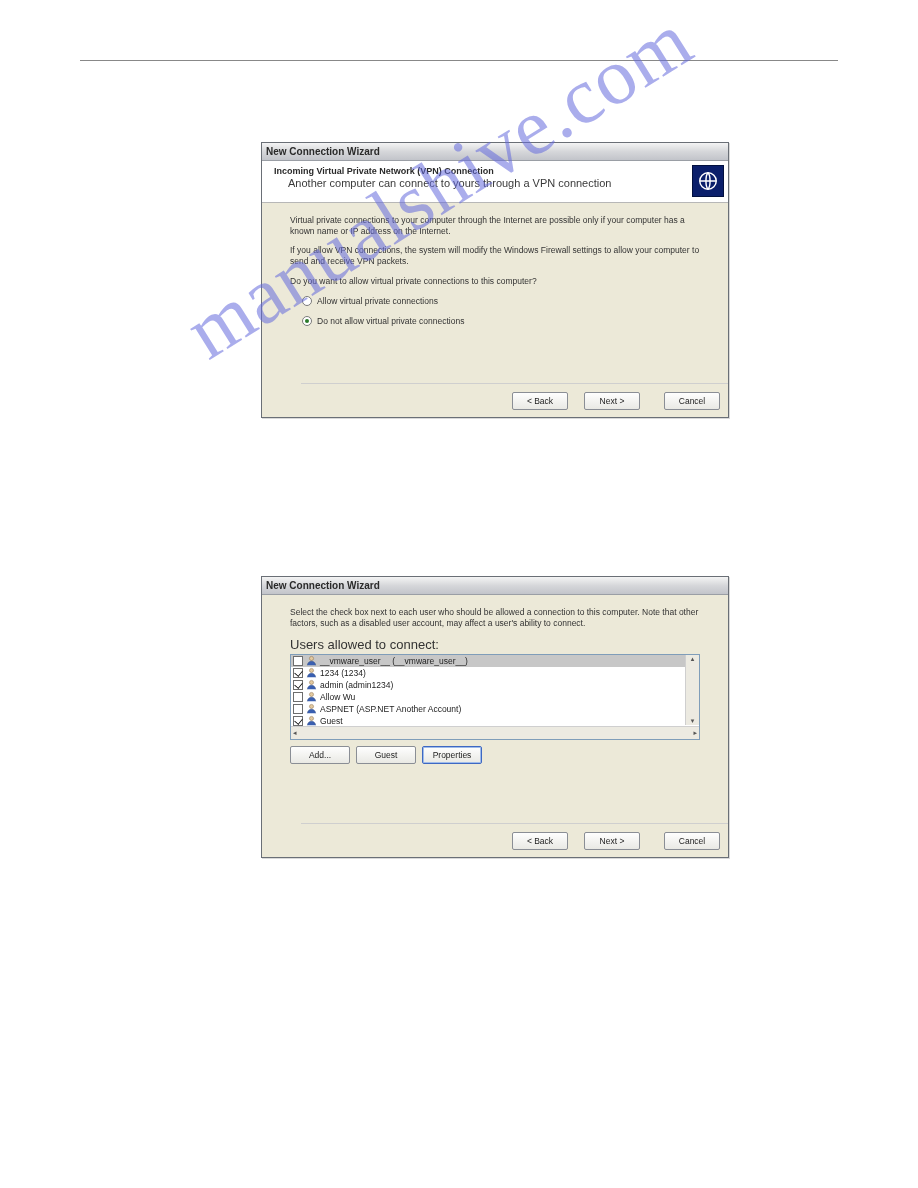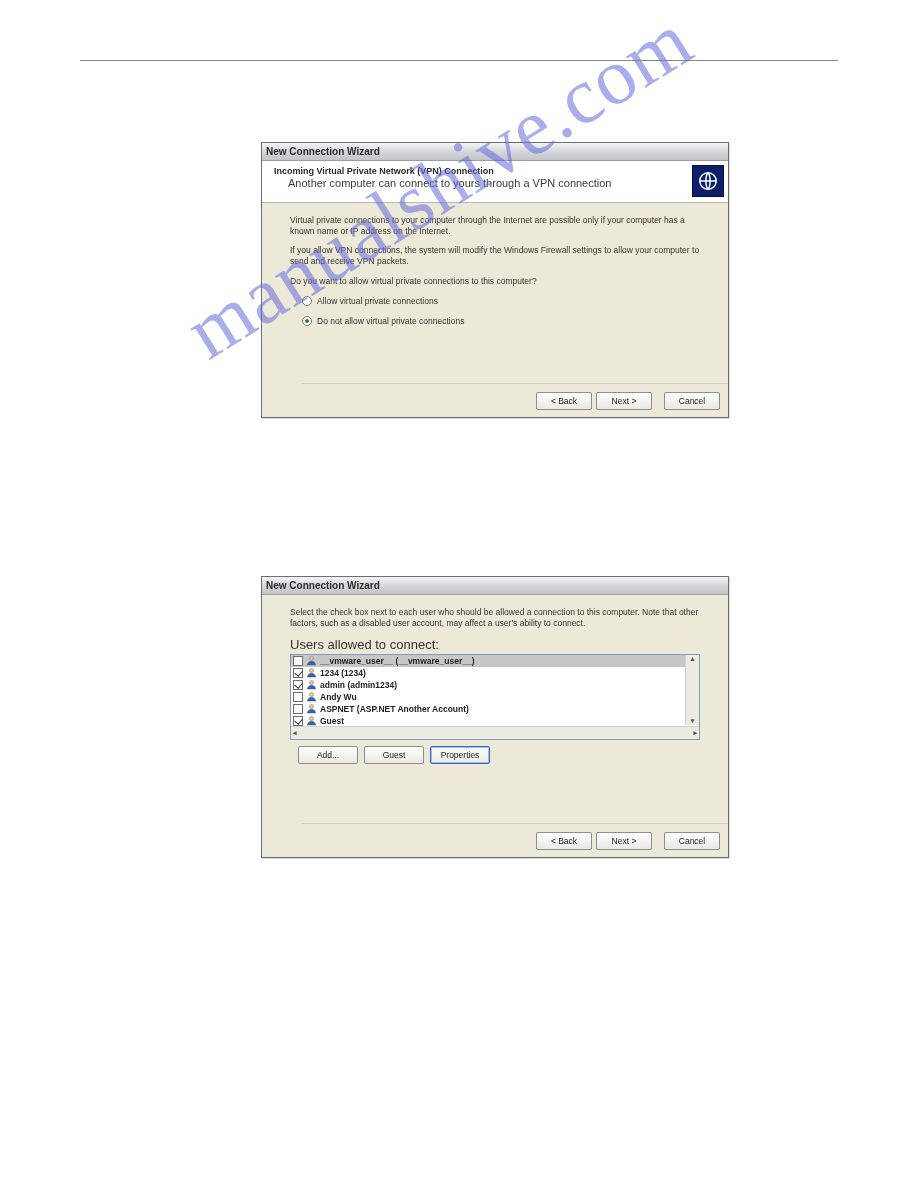--- a/index.html
+++ b/index.html
@@ -108,21 +108,21 @@
   .button-bar {
     position: absolute;
     left: 0; right: 0; bottom: 0;
     height: 34px;
     border-top: 1px solid #cfcfcf;
     background: #ece9d8;
     display: flex;
     justify-content: flex-end;
     align-items: center;
     padding-right: 8px;
-    gap: 4px;
+    gap: 16px;
     margin-left: 39px;
   }
   .btn {
     min-width: 56px;
     height: 18px;
     border: 1px solid #8a8e95;
     background: linear-gradient(to bottom, #fefefe, #e9e9e4);
     border-radius: 2px;
     font-size: 8.5px;
     color: #222;
@@ -138,21 +138,20 @@
 
   
   .list-label { font-size: 13px; margin: 2px 0 2px 0; }
   .listbox {
     border: 1px solid #7f9db9;
     background: #fff;
     height: 86px;
     position: relative;
     display: flex;
     flex-direction: column;
-    font-weight: bold;
   }
   .list-scroll {
     width: 14px;
     position: absolute;
     right: 0; top: 0; bottom: 14px;
     background: #eceae1;
     border-left: 1px solid #cfcfcf;
     display: flex;
     flex-direction: column;
     justify-content: space-between;
@@ -207,21 +206,20 @@
   }
   .usericon {
     width: 11px; height: 11px;
     flex: 0 0 auto;
   }
 
   .mini-buttons {
     display: flex;
     gap: 6px;
     margin-top: 6px;
-    margin-left: 8px;
   }
   .mini-buttons .btn { min-width: 60px; }
 
   
   .watermark {
     position: absolute;
     left: 170px;
     top: 300px;
     font-size: 80px;
     color: rgba(100,105,220,0.55);
@@ -307,21 +305,21 @@
                 <path d="M2 15c0-3.3 2.7-6 6-6s6 2.7 6 6" fill="#3a5fb0" stroke="#203a73" stroke-width="0.6"></path>
               </svg></span>
             <span>admin (admin1234)</span>
           </div>
           <div class="lrow">
             <span class="cb"></span>
             <span><svg class="usericon" viewBox="0 0 16 16">
                 <circle cx="8" cy="5" r="3" fill="#e2c9a0" stroke="#7a5a30" stroke-width="0.6"></circle>
                 <path d="M2 15c0-3.3 2.7-6 6-6s6 2.7 6 6" fill="#3a5fb0" stroke="#203a73" stroke-width="0.6"></path>
               </svg></span>
-            <span>Andy Wu</span>
+            <span>Allow Wu</span>
           </div>
           <div class="lrow">
             <span class="cb"></span>
             <span><svg class="usericon" viewBox="0 0 16 16">
                 <circle cx="8" cy="5" r="3" fill="#e2c9a0" stroke="#7a5a30" stroke-width="0.6"></circle>
                 <path d="M2 15c0-3.3 2.7-6 6-6s6 2.7 6 6" fill="#3a5fb0" stroke="#203a73" stroke-width="0.6"></path>
               </svg></span>
             <span>ASPNET (ASP.NET Another Account)</span>
           </div>
           <div class="lrow">

